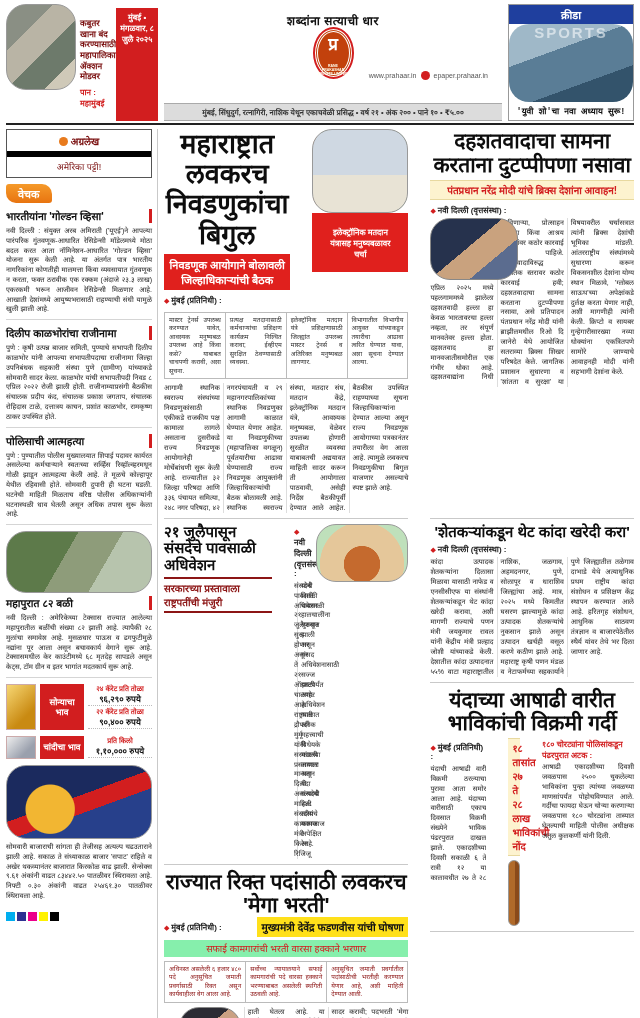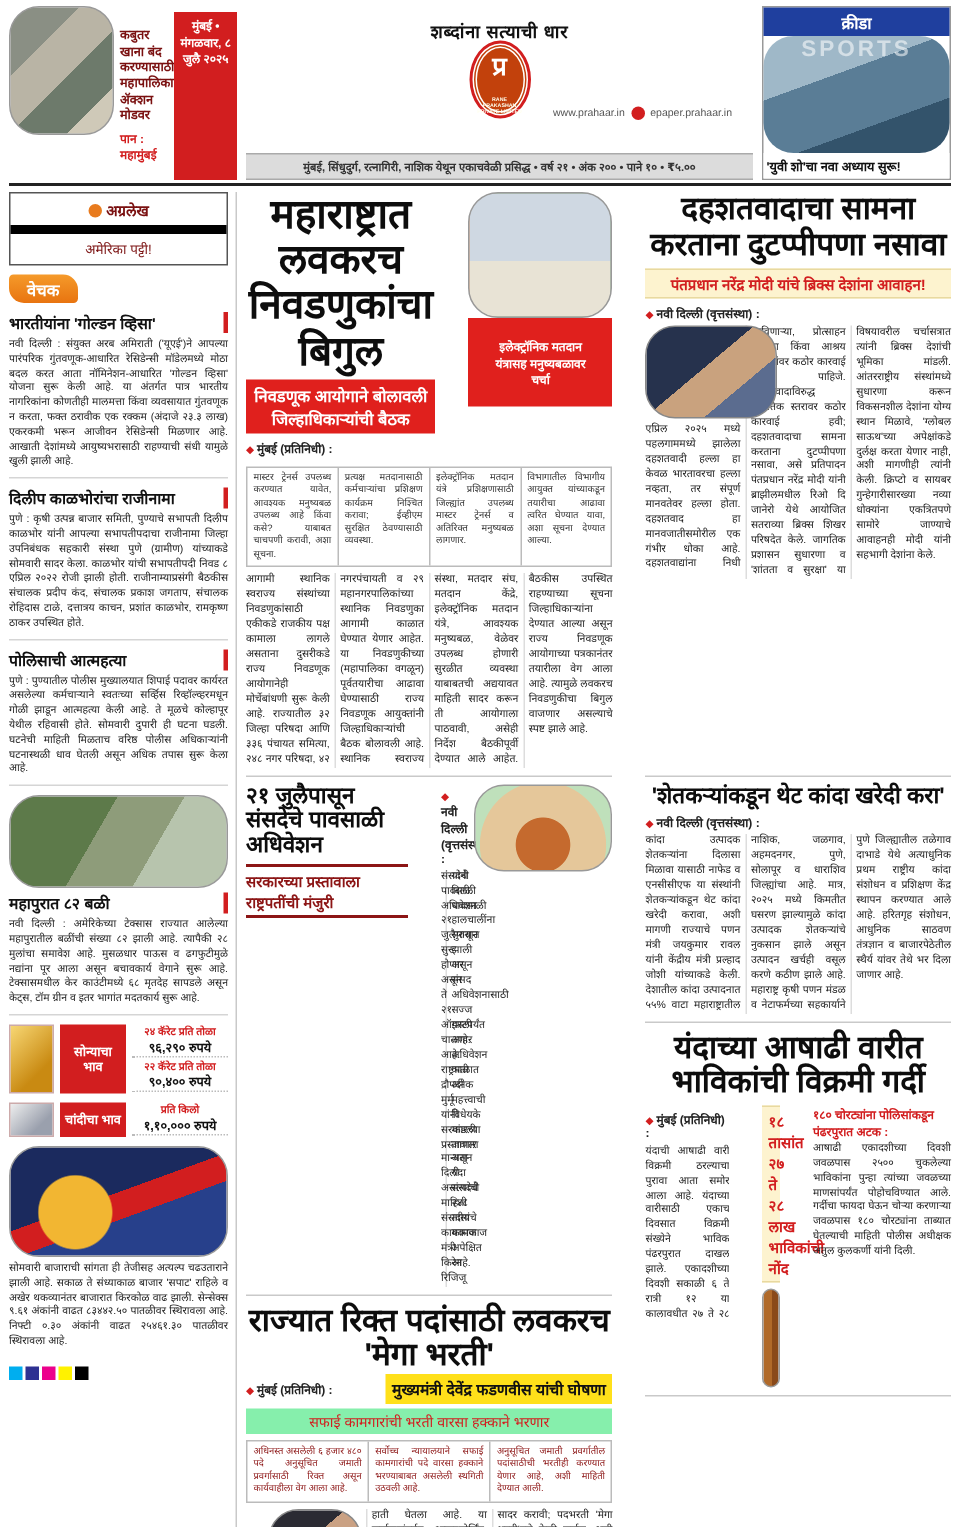--- a/index.html
+++ b/index.html
@@ -23,21 +23,21 @@
   .mh-logo { width:37px; height:48px; border-radius:50%; background:#c2410c; border:3px double #fff; outline:2px solid #d21e1f; color:#fff; display:flex; align-items:flex-start; justify-content:center; font-size:17px; font-weight:bold; position:relative; }
   .mh-logo small { position:absolute; bottom:-2px; left:0; right:0; font-size:3.5px; text-align:center; color:#ffe; }
   .mh-title { font-size:62px; font-weight:bold; color:#d21e1f; line-height:1.02; font-family:"Liberation Serif","DejaVu Serif",serif; }
   .mh-webrow { align-self:flex-end; font-size:7px; color:#555; display:flex; align-items:center; gap:4px; margin:-6px 14px 2px 0; }
   .mh-web-ico { width:9px; height:9px; border-radius:50%; background:#d21e1f; display:inline-block; }
   .mh-edition { width:100%; background:#dcdcdc; border-top:1px solid #aaa; border-bottom:1px solid #aaa; font-size:7.5px; font-weight:bold; color:#333; text-align:center; padding:3px 2px; margin-top:auto; }
   .mh-right { width:126px; border:1px solid #999; display:flex; flex-direction:column; }
   .sports-head { background:#1f3f9e; color:#fff; font-size:11px; font-weight:bold; text-align:center; padding:2px 0; }
   .ph-cricket { height:78px; background:linear-gradient(160deg,#9fb8c8 0 35%,#5a7d96 35% 70%,#33536b 70%); display:flex; align-items:flex-start; justify-content:center; }
   .sports-en { color:rgba(255,255,255,.55); font-weight:bold; font-size:15px; letter-spacing:2px; }
-  .sports-caption { font-size:8.5px; font-weight:bold; color:#111; padding:3px 2px; background:#fff; }
+  .sports-caption { font-size:8.5px; font-weight:bold; color:#111; text-align:center; padding:3px 2px; background:#fff;font-family:Liberation Mono, monospace; }
 
   
   .content { display:flex; gap:6px; margin-top:4px; }
   .sidebar { width:152px; flex-shrink:0; border-right:1px solid #c9c9c9; padding-right:5px; display:flex; flex-direction:column; gap:6px; }
   .main { flex:1; min-width:0; }
 
   .edit-box { border:1px solid #555; text-align:center; padding:4px 0; }
   .edit-label { font-size:10px; font-weight:bold; color:#7a1010; display:flex; align-items:center; justify-content:center; gap:3px; }
   .edit-dot { width:9px; height:9px; border-radius:50%; background:#e87b1e; display:inline-block; }
   .edit-title { font-size:9px; font-weight:normal; color:#7a1010; border-top:6px solid #000000; margin-top:3px; padding-top:3px; }

